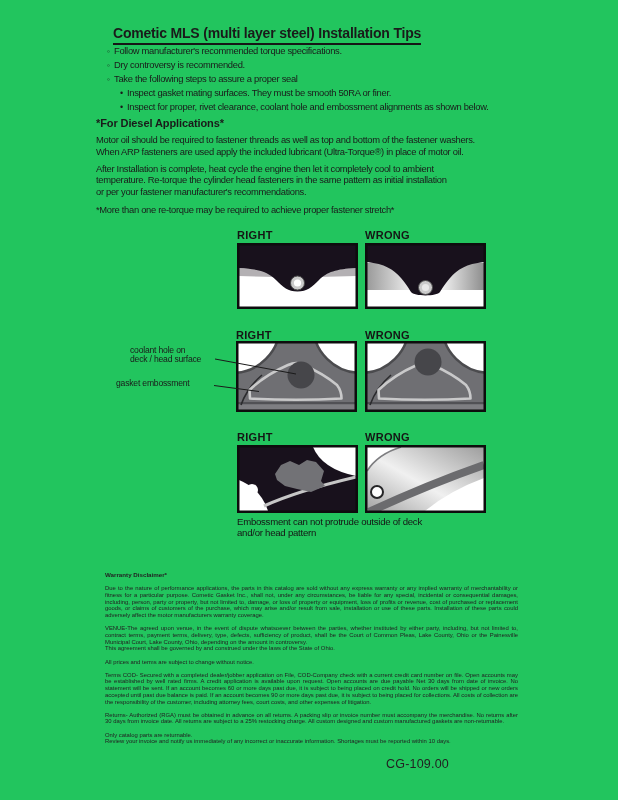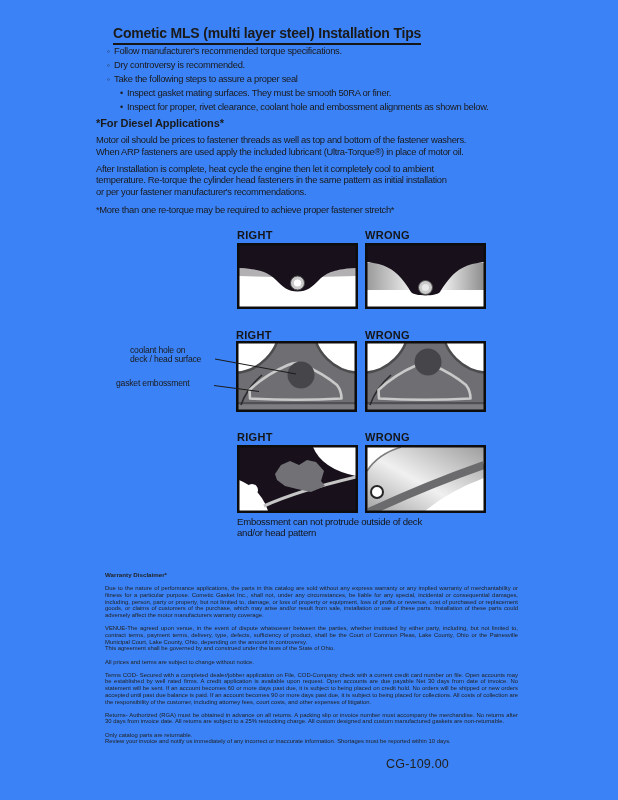--- a/index.html
+++ b/index.html
@@ -1,17 +1,17 @@
 <!DOCTYPE html>
 <html><head>
 <meta charset="utf-8">
 <style>
   html,body{margin:0;padding:0;background:#ffffff;}
   .page{
-    position:relative;width:618px;height:800px;background:#3b82f6;
+    position:relative;width:618px;height:800px;background:#22c55e;
     font-family:"Liberation Sans",sans-serif;color:#1a1a1a;overflow:hidden;
   }
   .abs{position:absolute;}
   
   .doc-title{left:113px;top:25px;font-size:14px;font-weight:bold;letter-spacing:-0.2px;
     border-bottom:2px solid #161616;padding-bottom:2px;white-space:nowrap;}
   
   .tips{left:107px;top:44px;font-size:9.4px;letter-spacing:-0.3px;}
   .tip-row{display:flex;align-items:baseline;line-height:13px;white-space:nowrap;}
   .tip-row.sub{padding-left:13px;}
@@ -66,21 +66,21 @@
     </div>
     <div class="tip-row sub">
       <span class="mk2">•</span>
       <span>Inspect for proper, rivet clearance, coolant hole and embossment alignments as shown below.</span>
     </div>
   </div>
 
   <div class="abs diesel">
     <div class="diesel-head">*For Diesel Applications*</div>
     <div class="para">
-      <div>Motor oil should be prices to fastener threads as well as top and bottom of the fastener washers.</div>
+      <div>Motor oil should be required to fastener threads as well as top and bottom of the fastener washers.</div>
       <div>When ARP fasteners are used apply the included lubricant (Ultra-Torque®) in place of motor oil.</div>
     </div>
     <div class="para">
       <div>After Installation is complete, heat cycle the engine then let it completely cool to ambient</div>
       <div>temperature. Re-torque the cylinder head fasteners in the same pattern as initial installation</div>
       <div>or per your fastener manufacturer's recommendations.</div>
     </div>
     <div class="note">*More than one re-torque may be required to achieve proper fastener stretch*</div>
   </div>
 

